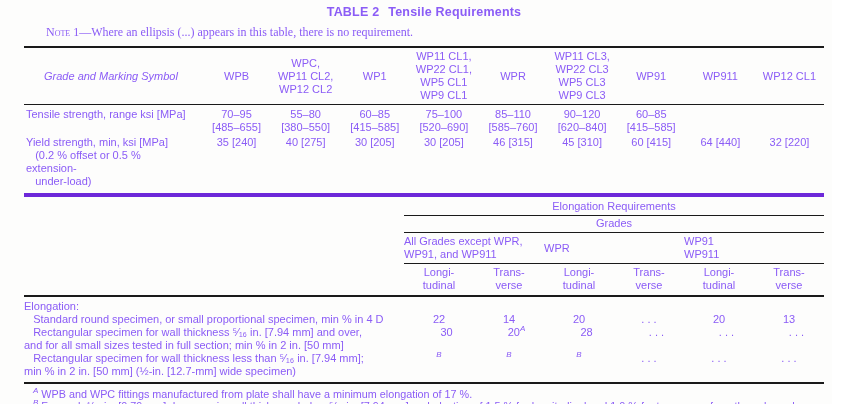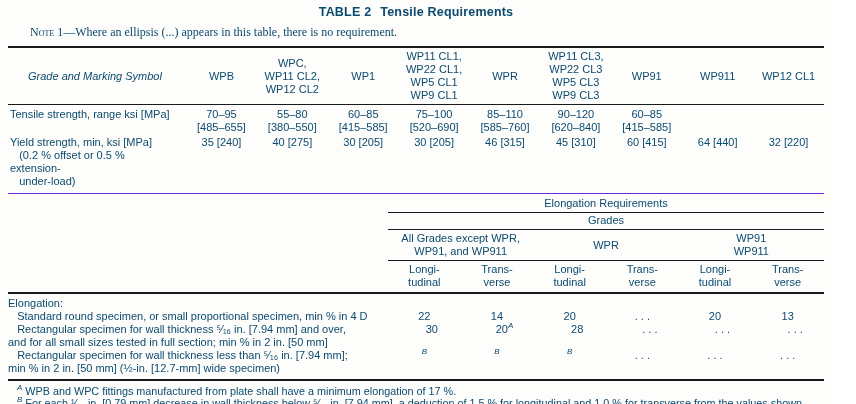--- a/index.html
+++ b/index.html
@@ -1,41 +1,41 @@
 <!DOCTYPE html>
 <html><head>
 <meta charset="utf-8">
 <style>
   html,body{margin:0;padding:0;background:#ffffff;}
   .page{
     width:832px;height:404px;box-sizing:border-box;overflow:hidden;position:relative;
-    background:#fdfdfc;color:#0c4a6e;font-family:"Liberation Sans",sans-serif;
+    background:#fdfdfc;color:#8b5cf6;font-family:"Liberation Sans",sans-serif;padding-left:16px;
   }
   .title{ text-align:center;font-weight:bold;font-size:12.5px;padding-top:5px;letter-spacing:.2px;}
   .title .gap{margin-left:9px;}
   .note{font-family:"Liberation Serif",serif;font-size:12px;margin:6px 8px 0 30px;}
   .sc{font-variant:small-caps;}
 
   .tbl{margin:6px 8px 0 8px;border-top:2px solid #1a1a1a;font-size:11px;line-height:13px;}
   .row{display:grid;grid-template-columns:178px repeat(9,1fr);}
   .hdr{border-bottom:1.5px solid #1a1a1a;min-height:52px;align-items:center;padding:2px 0;}
   .cell.val{text-align:center;}
   .ml{white-space:pre-line;}
   .hdr-lbl{padding-left:20px;font-style:italic;}
   .lbl{padding-left:2px;}
   .r-tensile{padding-top:3px;}
-  .r-yield{padding-top:2px;padding-bottom:5px;border-bottom:1px solid #6d28d9;}
+  .r-yield{padding-top:2px;padding-bottom:5px;border-bottom:4px solid #6d28d9;}
 
   .elong-head{display:flex;}
   .spacer{width:380px;}
   .ehead{flex:1;}
   .eh-title{text-align:center;border-bottom:1px solid #1a1a1a;padding:3px 0 2px;}
   .eh-grades{text-align:center;border-bottom:1px solid #1a1a1a;padding:1px 0 2px;}
   .eh-groups{display:grid;grid-template-columns:repeat(3,1fr);border-bottom:1px solid #1a1a1a;
-             text-align:center;padding:2px 0 2px;align-items:center;}
+             text-align:left;padding:2px 0 2px;align-items:center;}
   .eh-cols{display:grid;grid-template-columns:repeat(6,1fr);text-align:center;padding:2px 0 3px;}
 
   .thick{border-top:2px solid #1a1a1a;}
 
   .erow{display:grid;grid-template-columns:380px repeat(6,1fr);}
   .elbl{white-space:pre-line;}
   .ecell{text-align:center;}
   .r-sect{padding-top:3px;}
   .r-e1{padding-top:0px;}
   .r-e2{padding-top:0px;gap:15px;}

